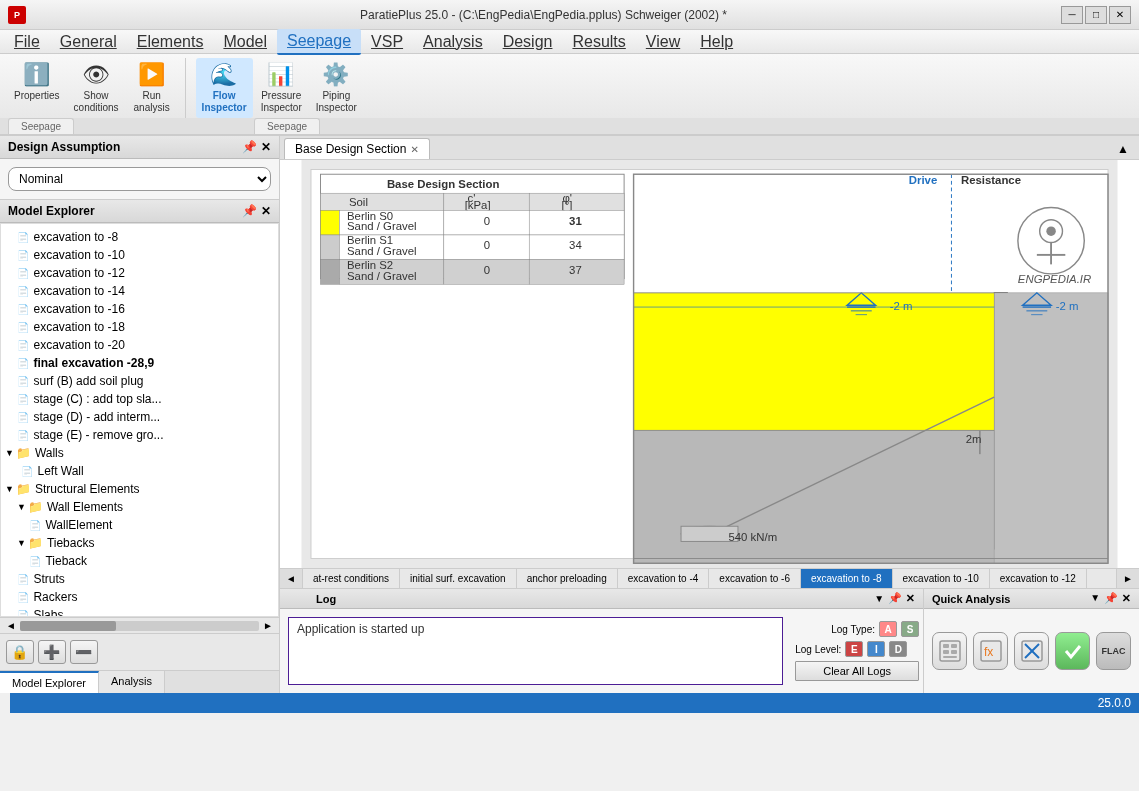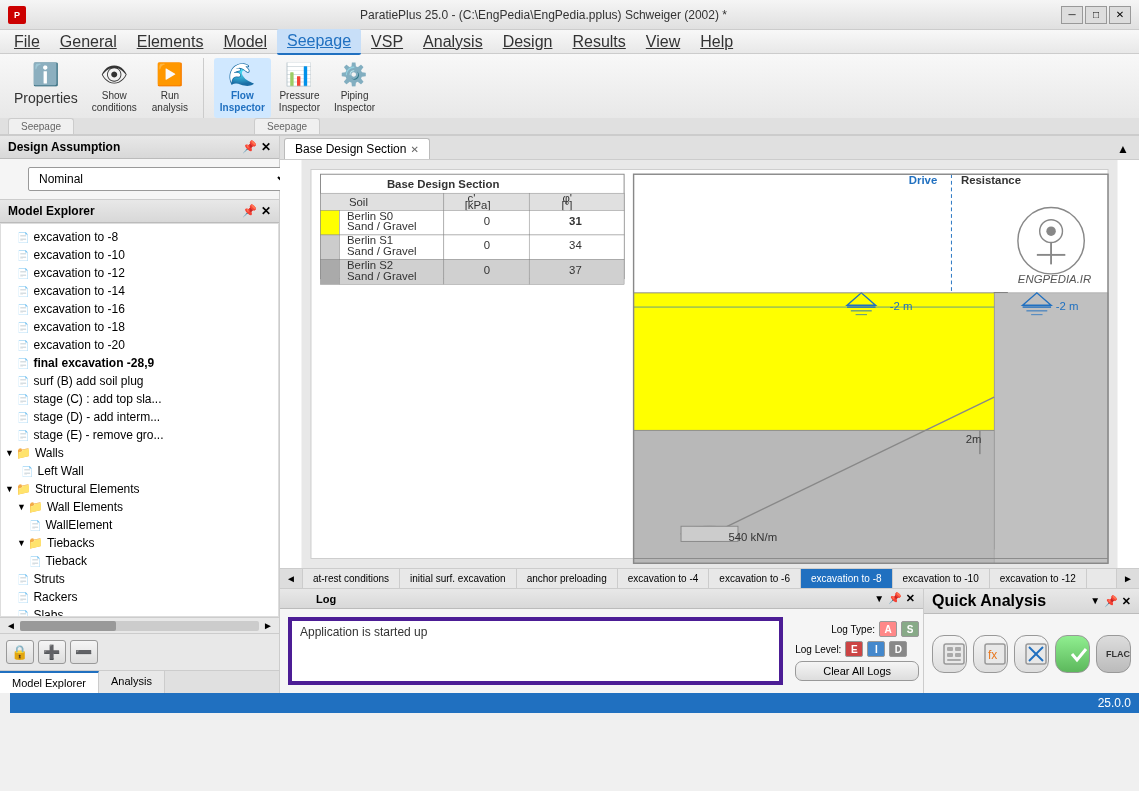--- a/index.html
+++ b/index.html
@@ -95,24 +95,23 @@
     }
 
     .design-assumption {
       padding: 8px;
       border-bottom: 1px solid #ccc;
     }
     .design-assumption select {
       width: 100%;
       padding: 3px 6px;
       border: 1px solid #999;
-      border-radius: 2px;
+      border-radius: 8px;
       background: white;
       font-size: 12px;
-      margin-left: 20px;
     }
 
     .tree-view {
       flex: 1;
       overflow-y: auto;
       overflow-x: auto;
       padding: 4px 0;
       background: white;
       border: 1px solid #ddd;
       margin: 0;
@@ -246,21 +245,21 @@
       border: 1px solid #ddd;
       margin: 4px;
       font-size: 11px;
       color: #333;
       overflow-y: auto;
     }
     .log-btn {
       padding: 3px 10px;
       background: linear-gradient(to bottom, #f5f5f5, #ddd);
       border: 1px solid #999;
-      border-radius: 7px;
+      border-radius: 1px;
       cursor: pointer;
       font-size: 11px;
     }
     .log-type-btn {
       width: 18px; height: 16px;
       display: flex; align-items: center; justify-content: center;
       font-size: 10px; font-weight: bold;
       border: 1px solid #999;
       cursor: pointer;
       border-radius: 2px;
@@ -287,22 +286,22 @@
       display: flex;
       align-items: center;
       justify-content: center;
       gap: 6px;
       padding: 8px;
     }
     .qa-btn {
       width: 40px; height: 38px;
       background: linear-gradient(to bottom, #f5f5f5, #ddd);
       border: 1px solid #999;
-      border-radius: 12px;
-      display: flex; align-items: center; justify-content: flex-end;
+      border-radius: 7px;
+      display: flex; align-items: center; justify-content: center;
       cursor: pointer; font-size: 18px;
     }
 
     
     #statusbar {
       background: #2070c0;
       color: white;
       padding: 2px 8px;
       font-size: 11px;
       display: flex;
@@ -354,21 +353,21 @@
   <div class="menu-item">View</div>
   <div class="menu-item">Help</div>
 </div>
 
 <div id="ribbon" style="background:linear-gradient(to bottom,#f8f8f8,#e4e4e4);border-bottom:2px solid #ccc;">
   <div style="display:flex;padding:4px 8px 0;gap:2px;">
 
     <div style="display:flex;gap:2px;padding-right:8px;border-right:1px solid #ccc;">
       <div class="ribbon-btn">
         <div style="font-size:22px;margin-bottom:2px;">ℹ️</div>
-        <span style="font-size:14px;">Properties</span>
+        <span style="font-size:10px;">Properties</span>
       </div>
       <div class="ribbon-btn">
         <div style="font-size:22px;margin-bottom:2px;">👁</div>
         <span style="font-size:10px;text-align:center;">Show<br>conditions</span>
       </div>
       <div class="ribbon-btn">
         <div style="font-size:22px;margin-bottom:2px;">▶️</div>
         <span style="font-size:10px;text-align:center;">Run<br>analysis</span>
       </div>
     </div>
@@ -664,21 +663,21 @@
       <div id="log-panel" style="flex:1;display:flex;flex-direction:column;background:#f5f5f5;border-right:1px solid #ccc;">
         <div class="log-header">
           <span style="font-weight:bold;font-size:11px;padding-left:28px;">Log</span>
           <div style="display:flex;gap:4px;align-items:center;">
             <span style="cursor:pointer;font-size:10px;">▼</span>
             <span style="cursor:pointer;font-size:11px;">📌</span>
             <span style="cursor:pointer;font-size:11px;">✕</span>
           </div>
         </div>
         <div style="display:flex;flex:1;padding:4px;gap:8px;">
-          <div class="log-content" style="flex:1;padding:4px 8px;background:white;border:4px solid #4c1d95;font-size:11px;color:#333;overflow-y:auto;">
+          <div class="log-content" style="flex:1;padding:4px 8px;background:white;border:1px solid #4c1d95;font-size:11px;color:#333;overflow-y:auto;">
             <span>Application is started up</span>
           </div>
           <div style="display:flex;flex-direction:column;gap:4px;justify-content:center;">
             <div style="display:flex;align-items:center;gap:4px;padding-left:36px;">
               <span style="font-size:10px;white-space:nowrap;">Log Type:</span>
               <div class="log-type-btn" style="background:#ff8888;color:white;">A</div>
               <div class="log-type-btn" style="background:#88aa88;color:white;">S</div>
             </div>
             <div style="display:flex;align-items:center;gap:4px;">
               <span style="font-size:10px;white-space:nowrap;">Log Level:</span>
@@ -686,21 +685,21 @@
               <div class="log-type-btn" style="background:#4488cc;color:white;">I</div>
               <div class="log-type-btn" style="background:#888888;color:white;">D</div>
             </div>
             <div class="log-btn" style="text-align:center;">Clear All Logs</div>
           </div>
         </div>
       </div>
 
       <div id="quick-analysis" style="width:215px;display:flex;flex-direction:column;background:#f5f5f5;">
         <div class="qa-header">
-          <span style="font-weight:bold;font-size:16px;">Quick Analysis</span>
+          <span style="font-weight:bold;font-size:11px;">Quick Analysis</span>
           <div style="display:flex;gap:4px;">
             <span style="cursor:pointer;font-size:10px;">▼</span>
             <span style="cursor:pointer;font-size:11px;">📌</span>
             <span style="cursor:pointer;font-size:11px;">✕</span>
           </div>
         </div>
         <div class="qa-content">
           <div class="qa-btn" title="Calculate">
             <svg width="24" height="24" viewBox="0 0 24 24">
                 <rect x="2" y="2" width="20" height="20" rx="2" fill="#e8e8e8" stroke="#999" stroke-width="1.5"></rect>

